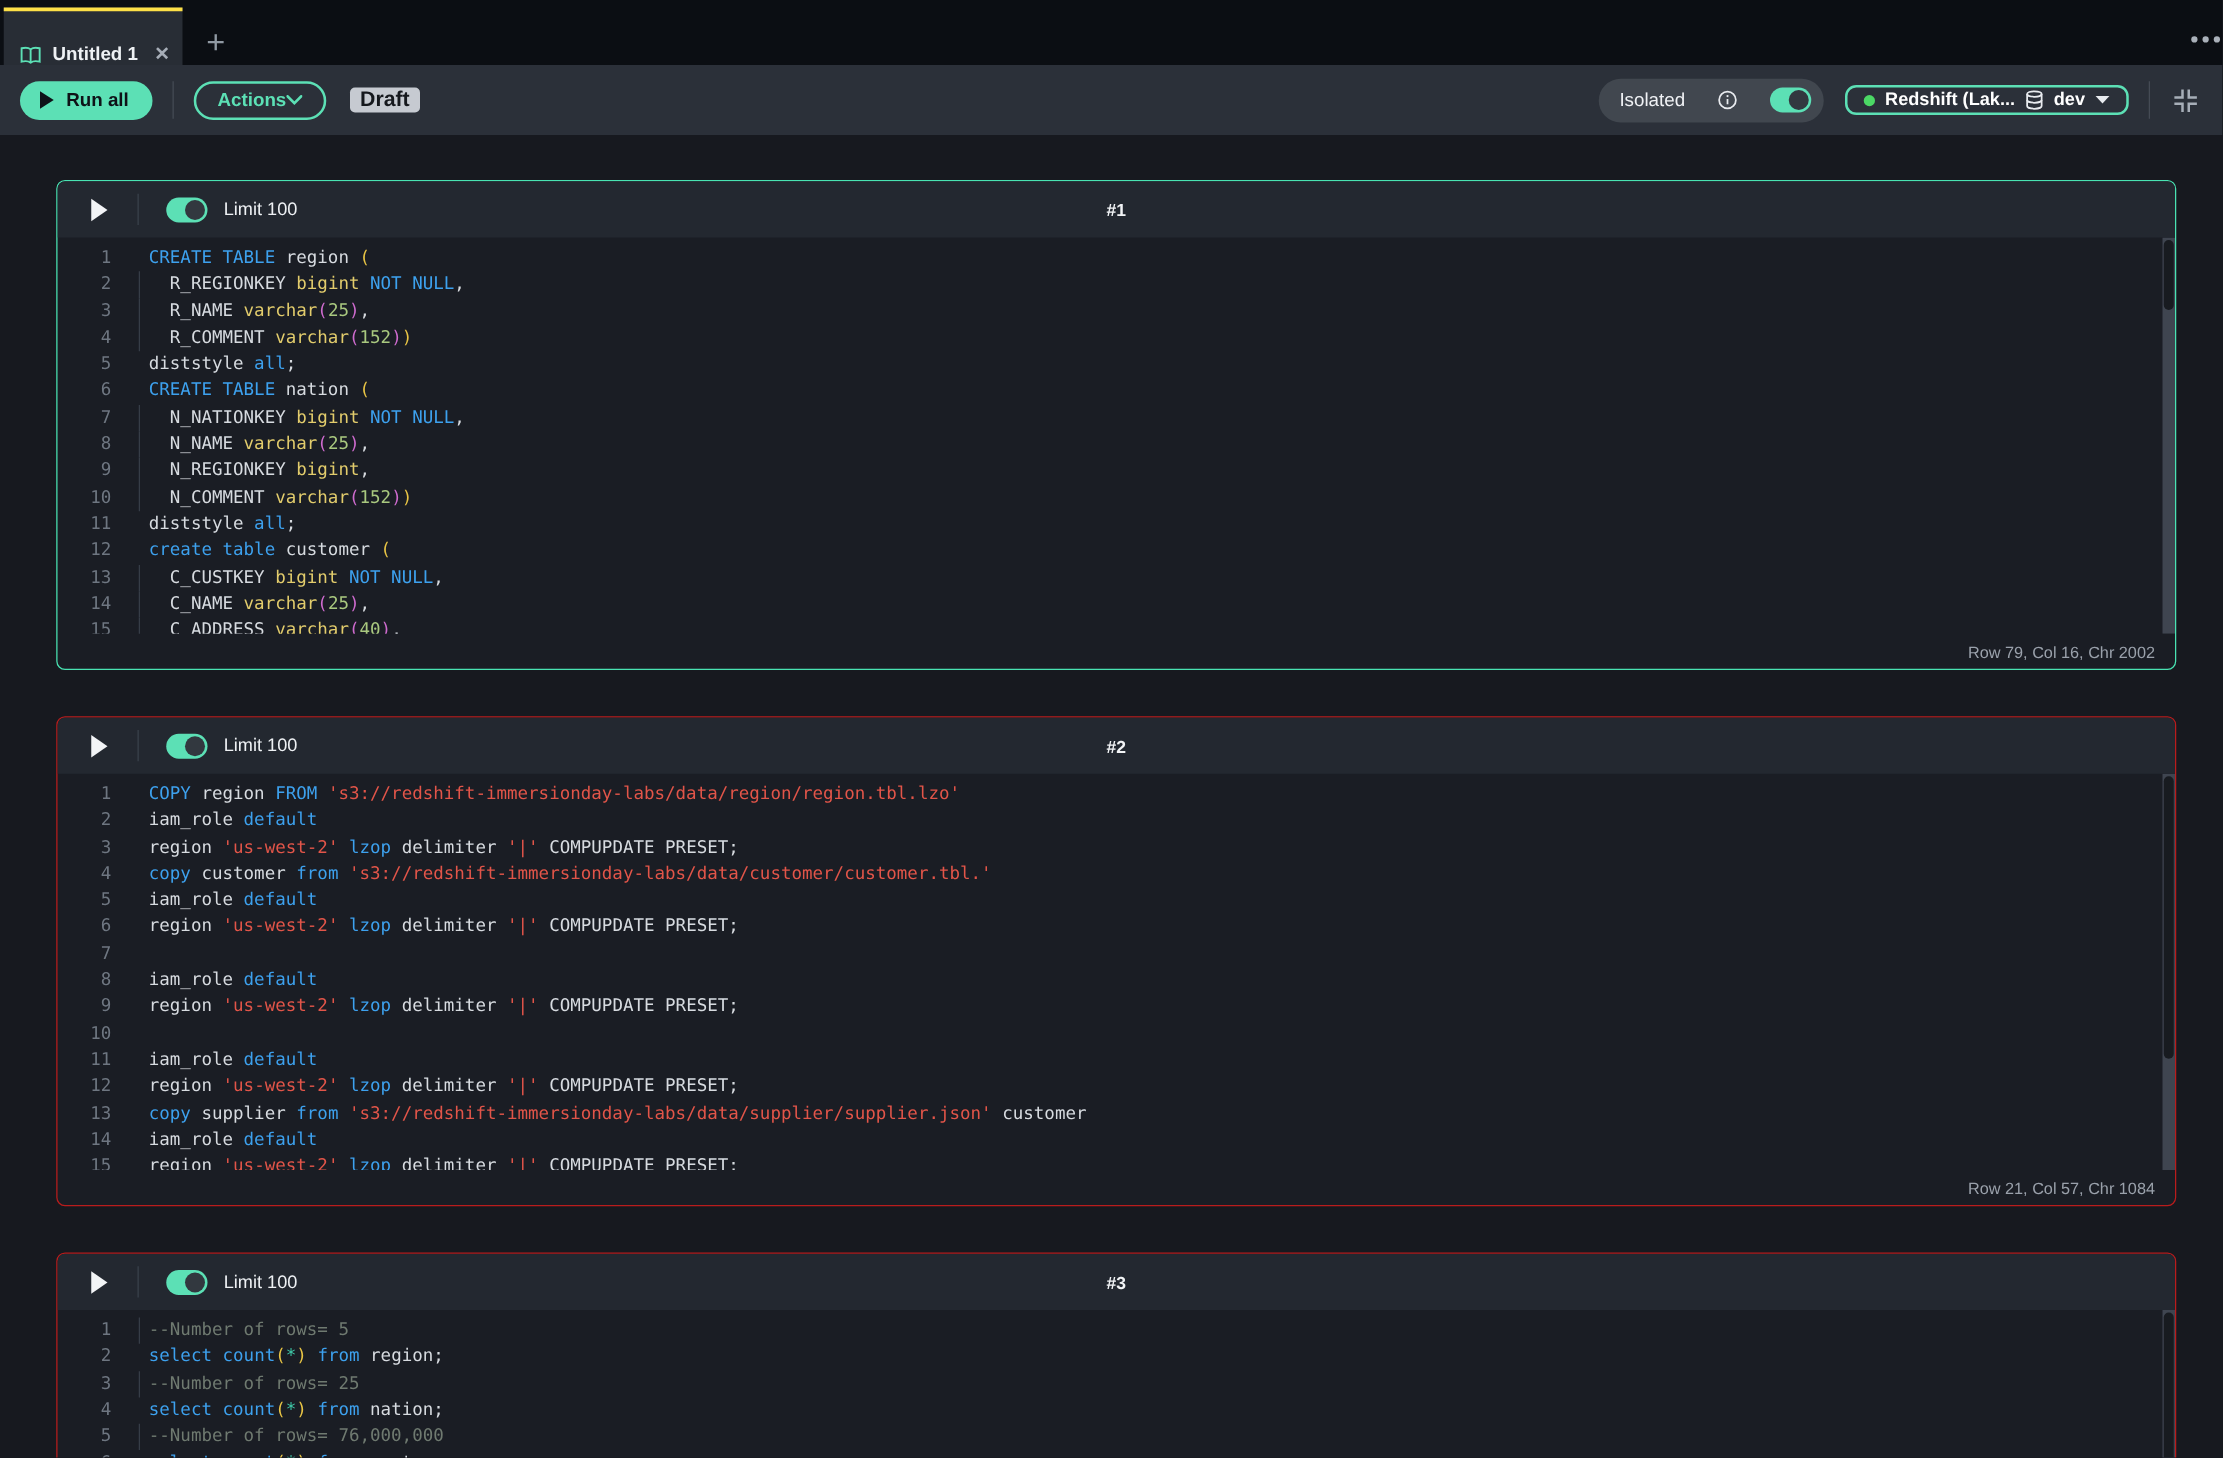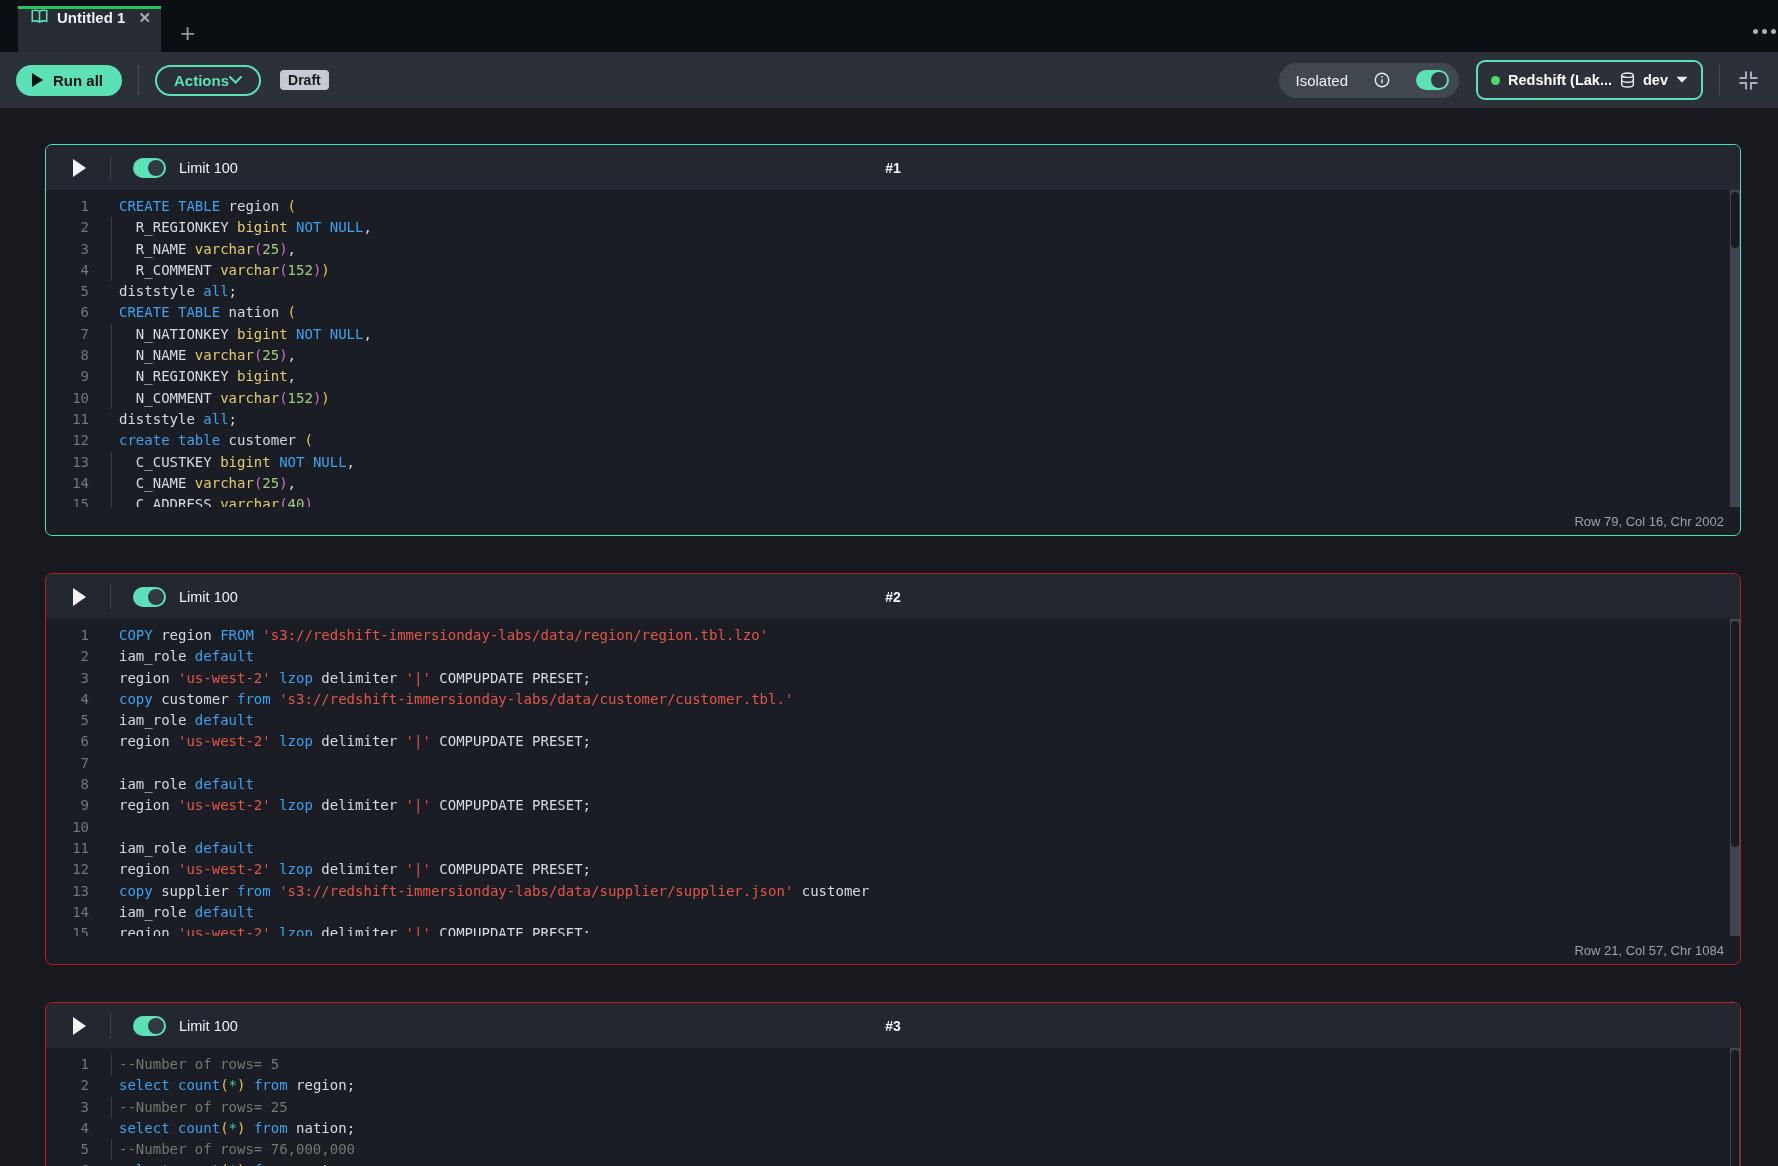--- a/index.html
+++ b/index.html
@@ -5,22 +5,22 @@
   * { box-sizing: border-box; }
   html,body { margin:0; padding:0; }
   body {
     width:1778px; height:1166px; overflow:hidden; position:relative;
     background:#17191f; font-family:"Liberation Sans", sans-serif;
   }
 
   
   .tabbar { height:52px; background:#0b0e13; position:relative; display:flex; align-items:flex-end; }
   .tab {
-    margin-left:18px; height:46px; width:143px; background:#282d35;
-    border-top:3px solid #22c55e; display:flex; align-items:flex-start;
+    margin-left:3px; height:46px; width:143px; background:#282d35;
+    border-top:3px solid #fde047; display:flex; align-items:flex-end;
     padding:0 10px 0 13px; gap:9px; cursor:pointer;
   }
   .tab-title { color:#eef1f4; font-size:15px; font-weight:600; white-space:nowrap; }
   .tab-close { color:#a6adb7; font-size:15px; font-weight:700; margin-left:auto; cursor:pointer; }
   .newtab { color:#9099a3; font-size:26px; font-weight:400; margin:0 0 6px 19px; line-height:1; cursor:pointer; }
   .tab-more { position:absolute; right:2px; top:29px; display:flex; gap:4px; cursor:pointer; }
   .tab-more i { width:5px; height:5px; border-radius:50%; background:#aab1ba; }
 
   
   .toolbar { height:56px; background:#2b3039; display:flex; align-items:center; padding:16px 16px; }
@@ -29,31 +29,31 @@
     color:#0e1217; font-weight:700; font-size:15px; display:flex; align-items:center; gap:10px; cursor:pointer;
   }
   .tri-dark { width:0; height:0; border-left:11px solid #0e1217; border-top:7px solid transparent; border-bottom:7px solid transparent; }
   .vdiv { width:1px; height:30px; background:#454b55; margin:0 16px; }
   .btn-actions {
     height:31px; padding:0 17px; border-radius:16px; border:2px solid #5ce0b5; background:transparent;
     color:#5ce0b5; font-weight:700; font-size:15px; display:flex; align-items:center; gap:0; cursor:pointer;
   }
   .badge-draft {
     margin-left:19px; height:20px; padding:0 8px; border-radius:4px; background:#c6cad1;
-    color:#15181d; font-weight:700; font-size:14px; display:flex; align-items:center;
+    color:#15181d; font-weight:700; font-size:17px; display:flex; align-items:center;
   }
   .spacer { flex:1; }
   .pill-isolated {
     height:35px; padding:0 10px 0 17px; border-radius:18px; background:#41474f;
     color:#f0f2f5; font-size:15px; display:flex; align-items:center; gap:26px;
   }
   .toggle { width:33px; height:20px; border-radius:10px; background:#5ce0b5; position:relative; flex:none; cursor:pointer; }
   .toggle .knob { position:absolute; right:2px; top:2px; width:16px; height:16px; border-radius:50%; background:#32383f; }
   .conn {
-    margin-left:17px; height:40px; padding:0 13px; border-radius:9px; border:2px solid #5ce0b5;
+    margin-left:17px; height:24px; padding:0 13px; border-radius:9px; border:2px solid #5ce0b5;
     display:flex; align-items:center; gap:8px; color:#fff; font-weight:600; font-size:14.5px; cursor:pointer;
   }
   .dot-green { width:9px; height:9px; border-radius:50%; background:#4bd865; flex:none; }
   .collapse-btn { margin-left:14px; width:28px; height:28px; display:flex; align-items:center; justify-content:center; cursor:pointer; }
 
   
   .notebook { padding:36px 37px 0 45px; display:flex; flex-direction:column; gap:37px; }
   .cell {
     height:392px; border:1px solid #b91c1c; border-radius:7px; background:#1a1d24;
     overflow:hidden; display:flex; flex-direction:column;

